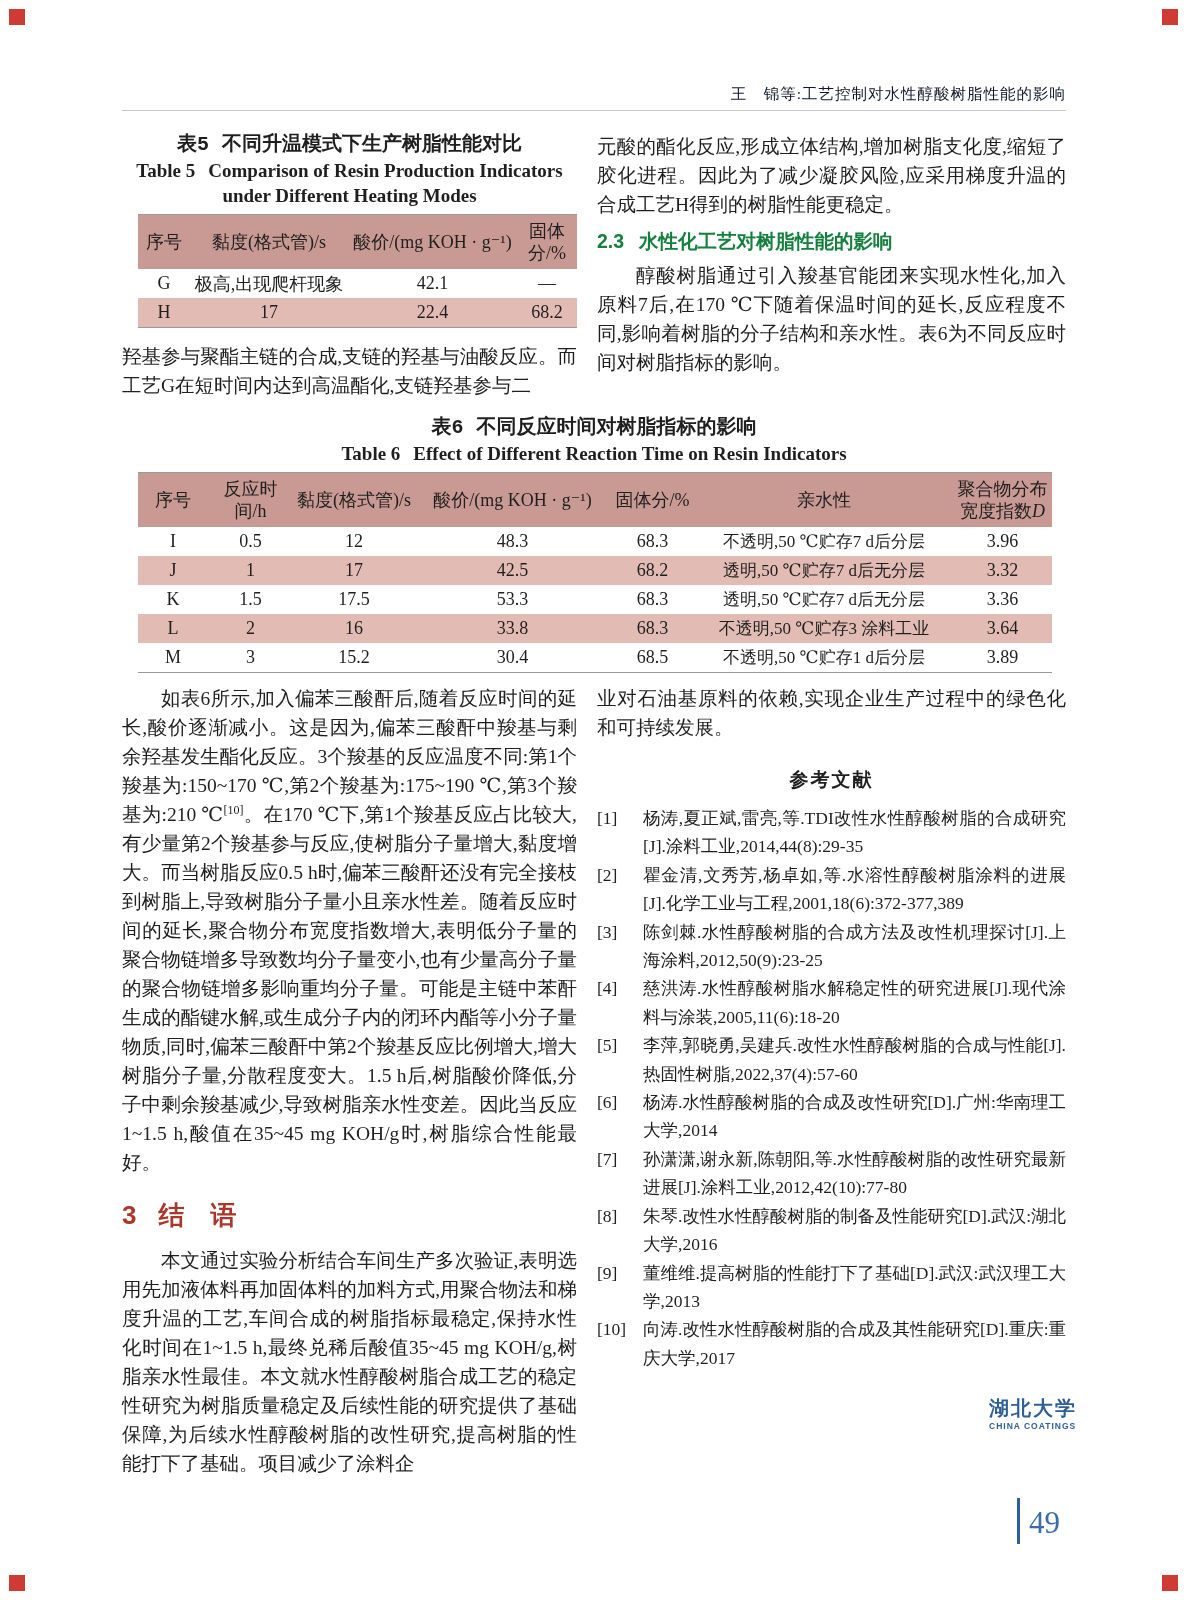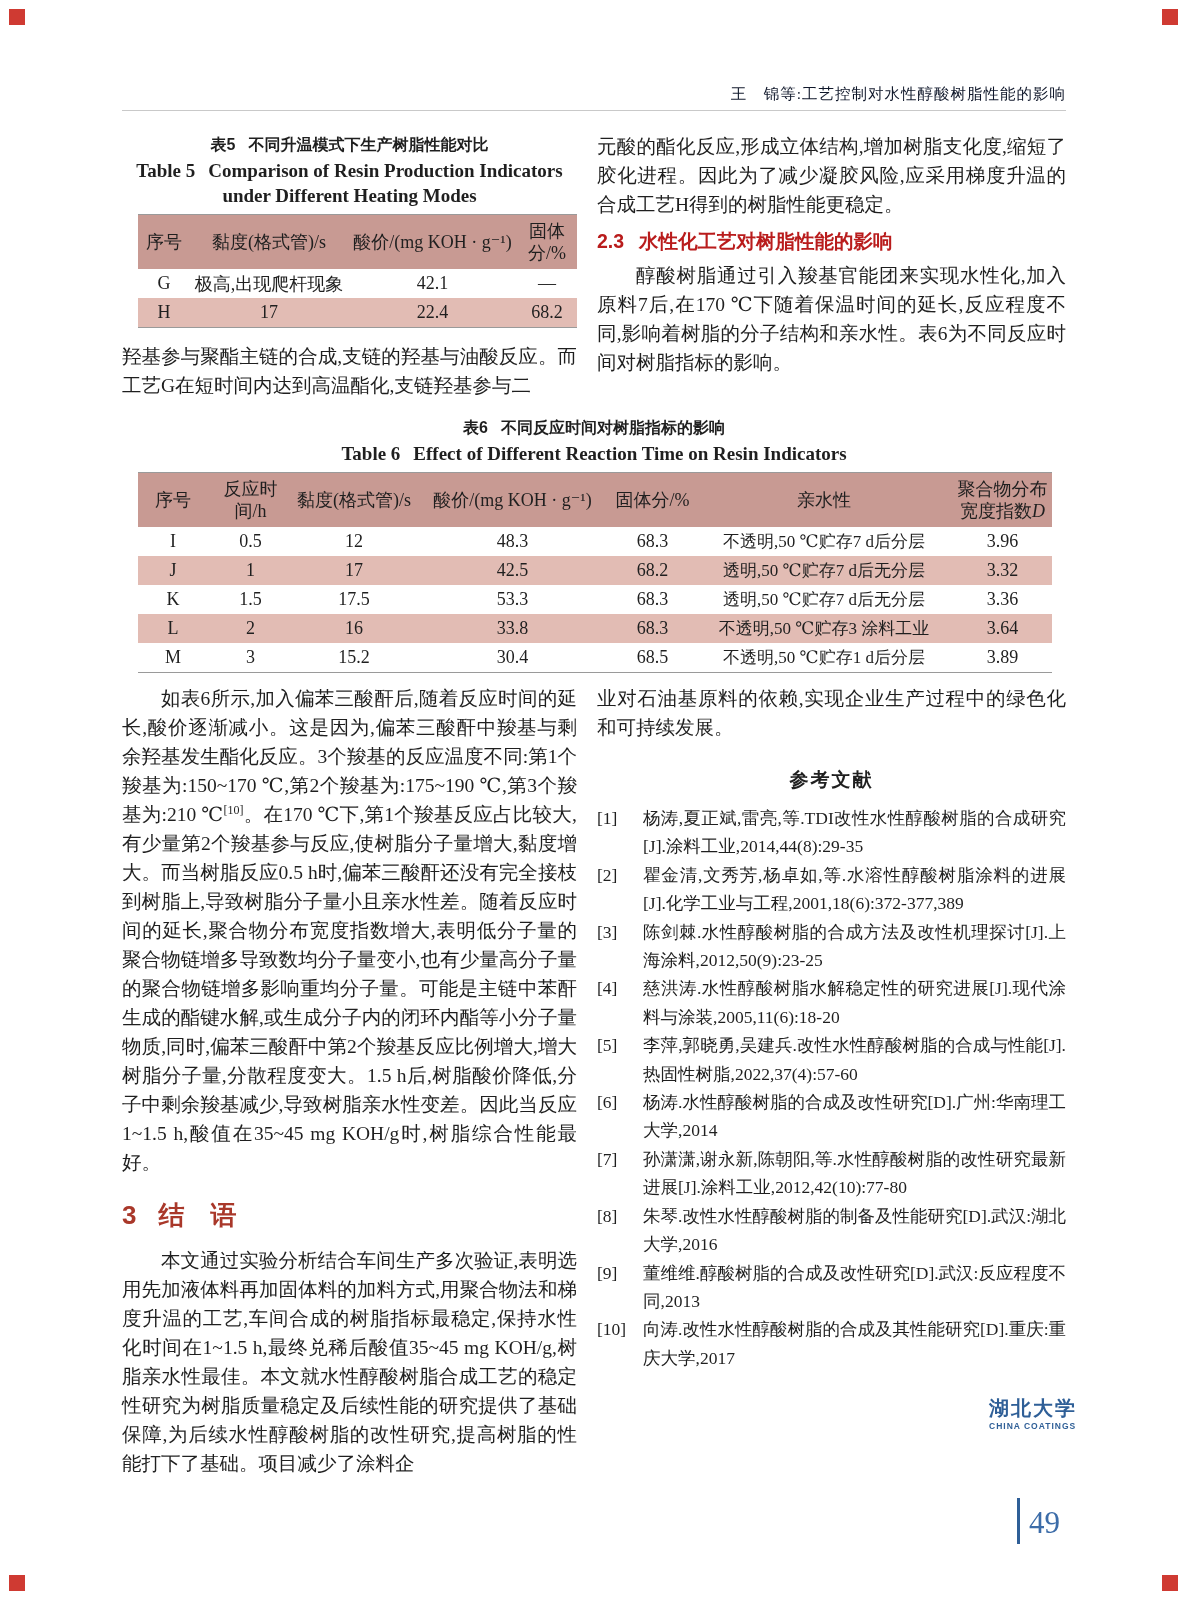--- a/index.html
+++ b/index.html
@@ -32,22 +32,22 @@
   .col-right { width:469px; }
 
   .body-para {
     font-size:19.5px; line-height:29px; text-align:justify;
   }
   .indent { text-indent:2em; }
   .body-para sup { font-size:12px; line-height:0; }
 
   
   .cap-cn {
-    font-family:Liberation Sans, sans-serif;
-    font-weight:bold; font-size:16px; line-height:26px; text-align:center;
+    font-family:Liberation Mono, monospace;
+    font-weight:bold; font-size:20px; line-height:26px; text-align:center;
   }
   .cap-en {
     font-weight:bold; font-size:19px; line-height:25px; text-align:center;
   }
   .cap-label { margin-right:13px; }
 
   table.data-table {
     border-collapse:collapse; table-layout:fixed;
     margin-top:6px;
     border-top:1px solid #9a9a9a; border-bottom:1px solid #9a9a9a;
@@ -61,21 +61,21 @@
     font-size:18px; height:29px; text-align:center; padding:0 2px;
   }
   tr.alt td { background:#e2bcb4; }
   .table5 { width:439px; margin-left:16px; }
   .table6 { width:914px; margin-left:16px; margin-top:8px; }
   .table6 td.hydro { font-size:17px; }
   .var { font-style:italic; }
 
   .sub-heading {
     font-family:"Liberation Sans","DejaVu Sans",sans-serif;
-    font-weight:bold; font-size:19.5px; color:#b91c1c;
+    font-weight:bold; font-size:19.5px; color:#15803d;
     margin:9px 0 6px 0;
   }
   .sub-heading .hnum { margin-right:15px; }
 
   .section-heading {
     font-family:"Liberation Sans","DejaVu Sans",sans-serif;
     font-weight:bold; font-size:26px; color:#a9382a;
     margin:21px 0 13px 0;
   }
   .section-heading .hnum { margin-right:22px; }
@@ -293,21 +293,21 @@
           <div class="ref-item">
             <span class="ref-num">[7]</span>
             <span class="ref-text">孙潇潇,谢永新,陈朝阳,等.水性醇酸树脂的改性研究最新进展[J].涂料工业,2012,42(10):77-80</span>
           </div>
           <div class="ref-item">
             <span class="ref-num">[8]</span>
             <span class="ref-text">朱琴.改性水性醇酸树脂的制备及性能研究[D].武汉:湖北大学,2016</span>
           </div>
           <div class="ref-item">
             <span class="ref-num">[9]</span>
-            <span class="ref-text">董维维.醇酸树脂的合成及改性研究[D].武汉:反应程度不同,2013</span>
+            <span class="ref-text">董维维.提高树脂的性能打下了基础[D].武汉:武汉理工大学,2013</span>
           </div>
           <div class="ref-item">
             <span class="ref-num">[10]</span>
             <span class="ref-text">向涛.改性水性醇酸树脂的合成及其性能研究[D].重庆:重庆大学,2017</span>
           </div>
         </div>
     </div>
   </section>
 
   <div class="logo">

